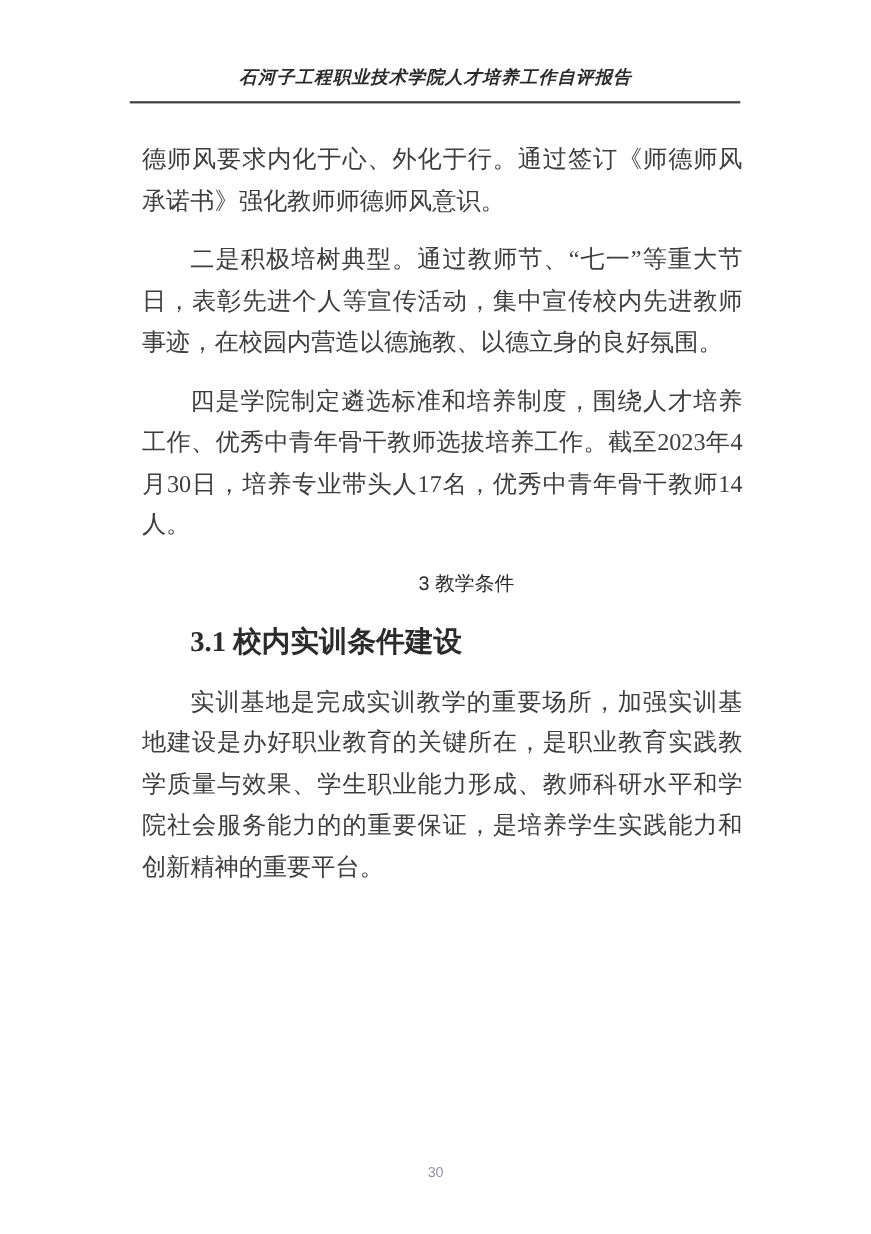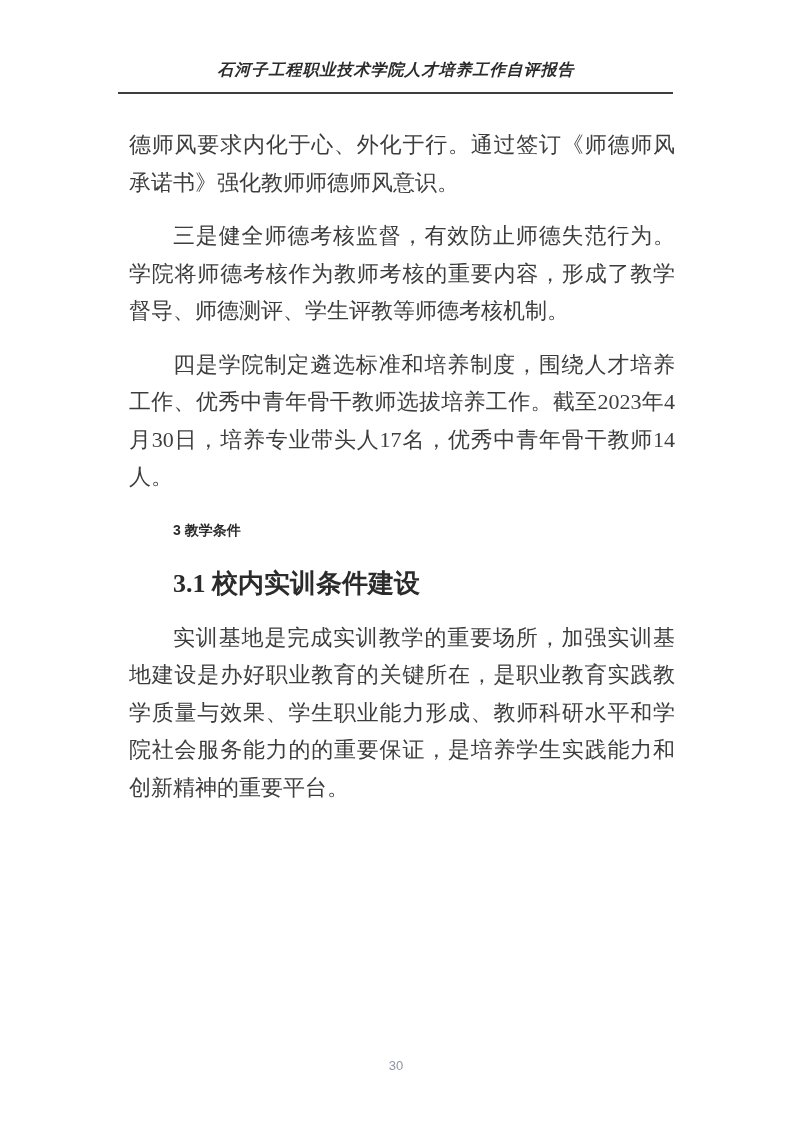--- a/index.html
+++ b/index.html
@@ -48,27 +48,27 @@
     text-justify: inter-ideograph;
   }
   .content p, .content h2, .content h3 {
     margin: 16px;
     padding: 0;
   }
   .para.indent {
     text-indent: 44px;
   }
   h2.sec {
-    font-size: 14px;
+    font-size: 18px;
     line-height: 37.5px;
-    font-weight: bold;
+    font-weight: normal;
     font-family: "Liberation Sans", sans-serif;
     color: var(--heading, #2b2b2b);
     text-indent: 44px;
-    text-align: left;
+    text-align: center;
   }
   h3.subsec {
     font-size: 26px;
     line-height: 37.5px;
     font-weight: bold;
     font-family: "Liberation Serif", serif;
     color: var(--heading, #2b2b2b);
     text-indent: 44px;
     text-align: left;
   }
@@ -87,21 +87,21 @@
 <body>
 
 <div class="page">
   <header>
     <div class="header-title">石河子工程职业技术学院人才培养工作自评报告</div>
     <div class="header-rule"></div>
   </header>
 
   <main class="content">
       <p class="para">德师风要求内化于心、外化于行。通过签订《师德师风承诺书》强化教师师德师风意识。</p>
-      <p class="para indent">三是健全师德考核监督，有效防止师德失范行为。学院将师德考核作为教师考核的重要内容，形成了教学督导、师德测评、学生评教等师德考核机制。</p>
+      <p class="para indent">二是积极培树典型。通过教师节、“七一”等重大节日，表彰先进个人等宣传活动，集中宣传校内先进教师事迹，在校园内营造以德施教、以德立身的良好氛围。</p>
       <p class="para indent">四是学院制定遴选标准和培养制度，围绕人才培养工作、优秀中青年骨干教师选拔培养工作。截至2023年4月30日，培养专业带头人17名，优秀中青年骨干教师14人。</p>
       <h2 class="sec">3 教学条件</h2>
       <h3 class="subsec">3.1 校内实训条件建设</h3>
       <p class="para indent">实训基地是完成实训教学的重要场所，加强实训基地建设是办好职业教育的关键所在，是职业教育实践教学质量与效果、学生职业能力形成、教师科研水平和学院社会服务能力的的重要保证，是培养学生实践能力和创新精神的重要平台。</p>
     </main>
 
   <footer>
     <div class="page-number">30</div>
   </footer>
 </div>

